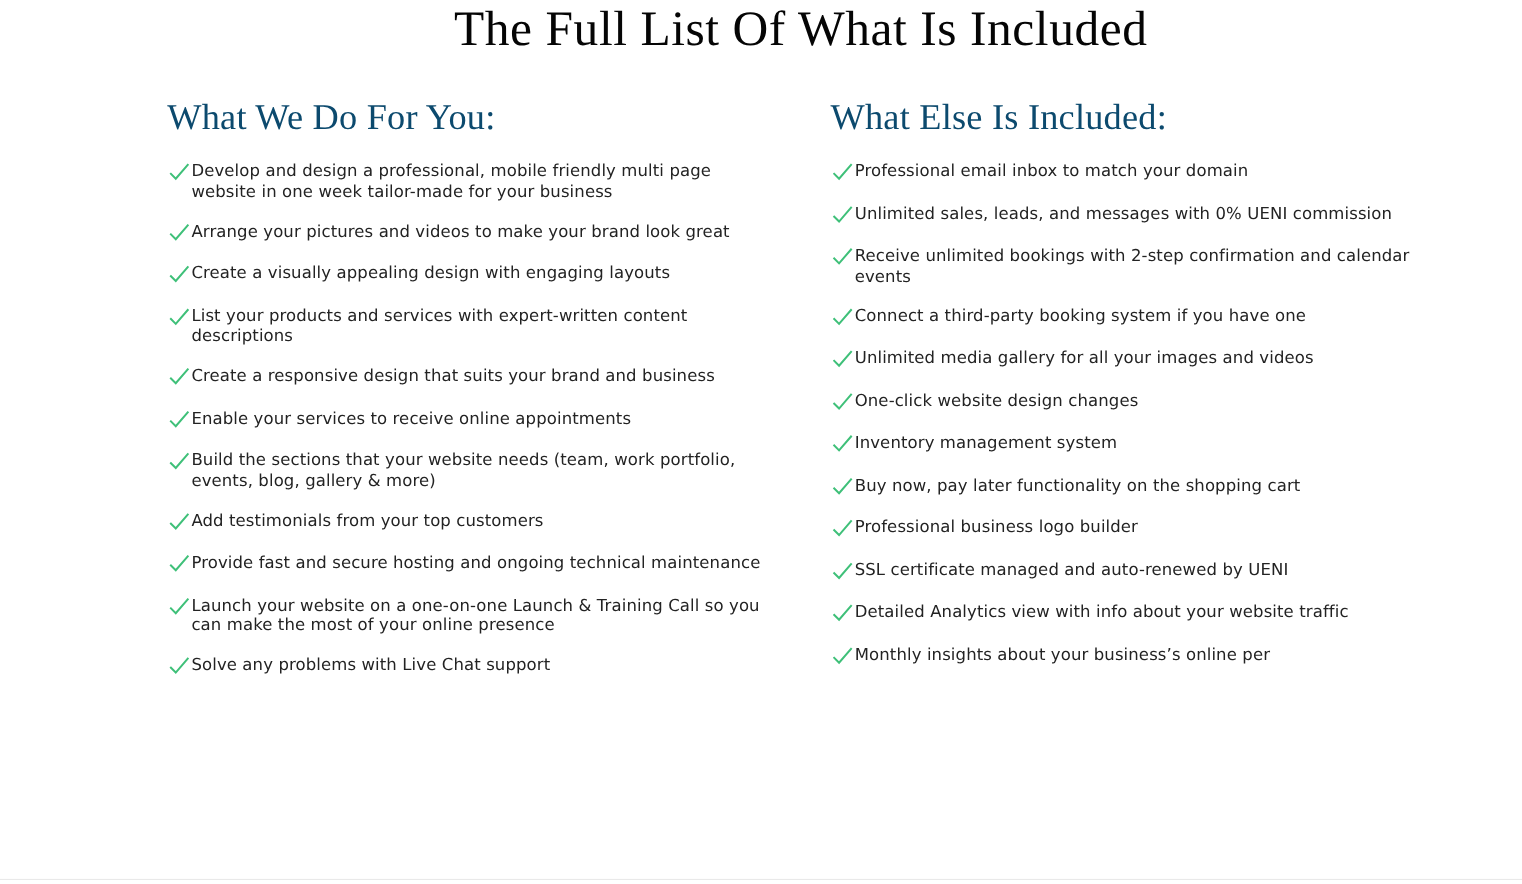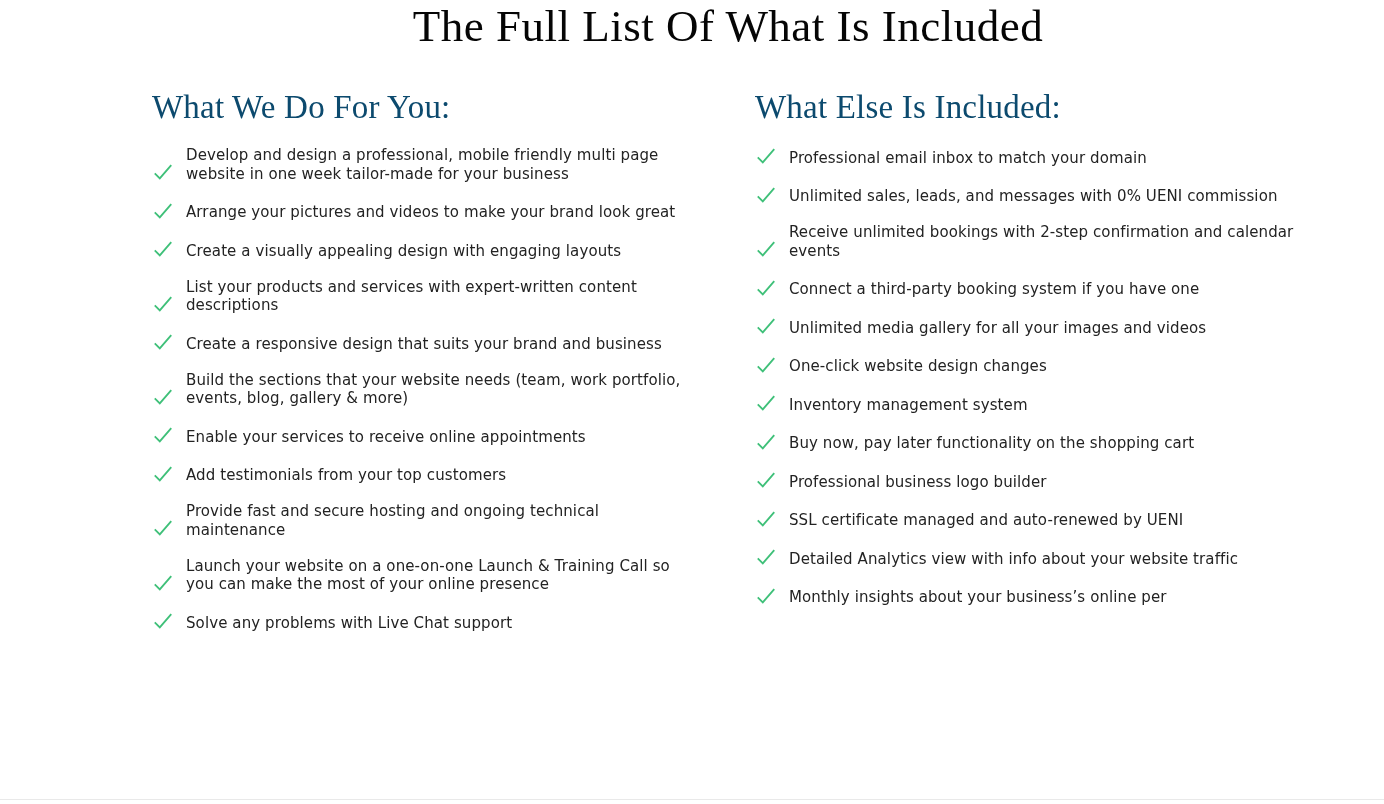--- a/index.html
+++ b/index.html
@@ -49,22 +49,21 @@
     margin: 0 0 20px 0;
     letter-spacing: 0.2px;
   }
   ul.check-list {
     list-style: none;
     margin: 0;
     padding: 0;
   }
   ul.check-list li.item {
     display: flex;
-    align-items: flex-end;
-    gap: 12px;
+    align-items: flex-start;
     margin-bottom: 17.5px;
     font-size: 15px;
     line-height: 18.5px;
     color: #232323;
     letter-spacing: 0.1px;
   }
   .check {
     flex: 0 0 auto;
     width: 22px;
     height: 22px;
@@ -122,27 +121,27 @@
             <li class="item">
               <span class="check"><svg width="22" height="22" viewBox="0 0 24 24">
                   <path d="M3 13.5 L8.5 19 L21 4.5" fill="none" stroke="#3fc079" stroke-width="2" stroke-linecap="butt" stroke-linejoin="miter"></path>
                 </svg></span>
               <span class="item-text">Create a responsive design that suits your brand and business</span>
             </li>
             <li class="item">
               <span class="check"><svg width="22" height="22" viewBox="0 0 24 24">
                   <path d="M3 13.5 L8.5 19 L21 4.5" fill="none" stroke="#3fc079" stroke-width="2" stroke-linecap="butt" stroke-linejoin="miter"></path>
                 </svg></span>
+              <span class="item-text">Enable your services to receive online appointments</span>
+            </li>
+            <li class="item">
+              <span class="check"><svg width="22" height="22" viewBox="0 0 24 24">
+                  <path d="M3 13.5 L8.5 19 L21 4.5" fill="none" stroke="#3fc079" stroke-width="2" stroke-linecap="butt" stroke-linejoin="miter"></path>
+                </svg></span>
               <span class="item-text">Build the sections that your website needs (team, work portfolio, events, blog, gallery &amp; more)</span>
-            </li>
-            <li class="item">
-              <span class="check"><svg width="22" height="22" viewBox="0 0 24 24">
-                  <path d="M3 13.5 L8.5 19 L21 4.5" fill="none" stroke="#3fc079" stroke-width="2" stroke-linecap="butt" stroke-linejoin="miter"></path>
-                </svg></span>
-              <span class="item-text">Enable your services to receive online appointments</span>
             </li>
             <li class="item">
               <span class="check"><svg width="22" height="22" viewBox="0 0 24 24">
                   <path d="M3 13.5 L8.5 19 L21 4.5" fill="none" stroke="#3fc079" stroke-width="2" stroke-linecap="butt" stroke-linejoin="miter"></path>
                 </svg></span>
               <span class="item-text">Add testimonials from your top customers</span>
             </li>
             <li class="item">
               <span class="check"><svg width="22" height="22" viewBox="0 0 24 24">
                   <path d="M3 13.5 L8.5 19 L21 4.5" fill="none" stroke="#3fc079" stroke-width="2" stroke-linecap="butt" stroke-linejoin="miter"></path>

